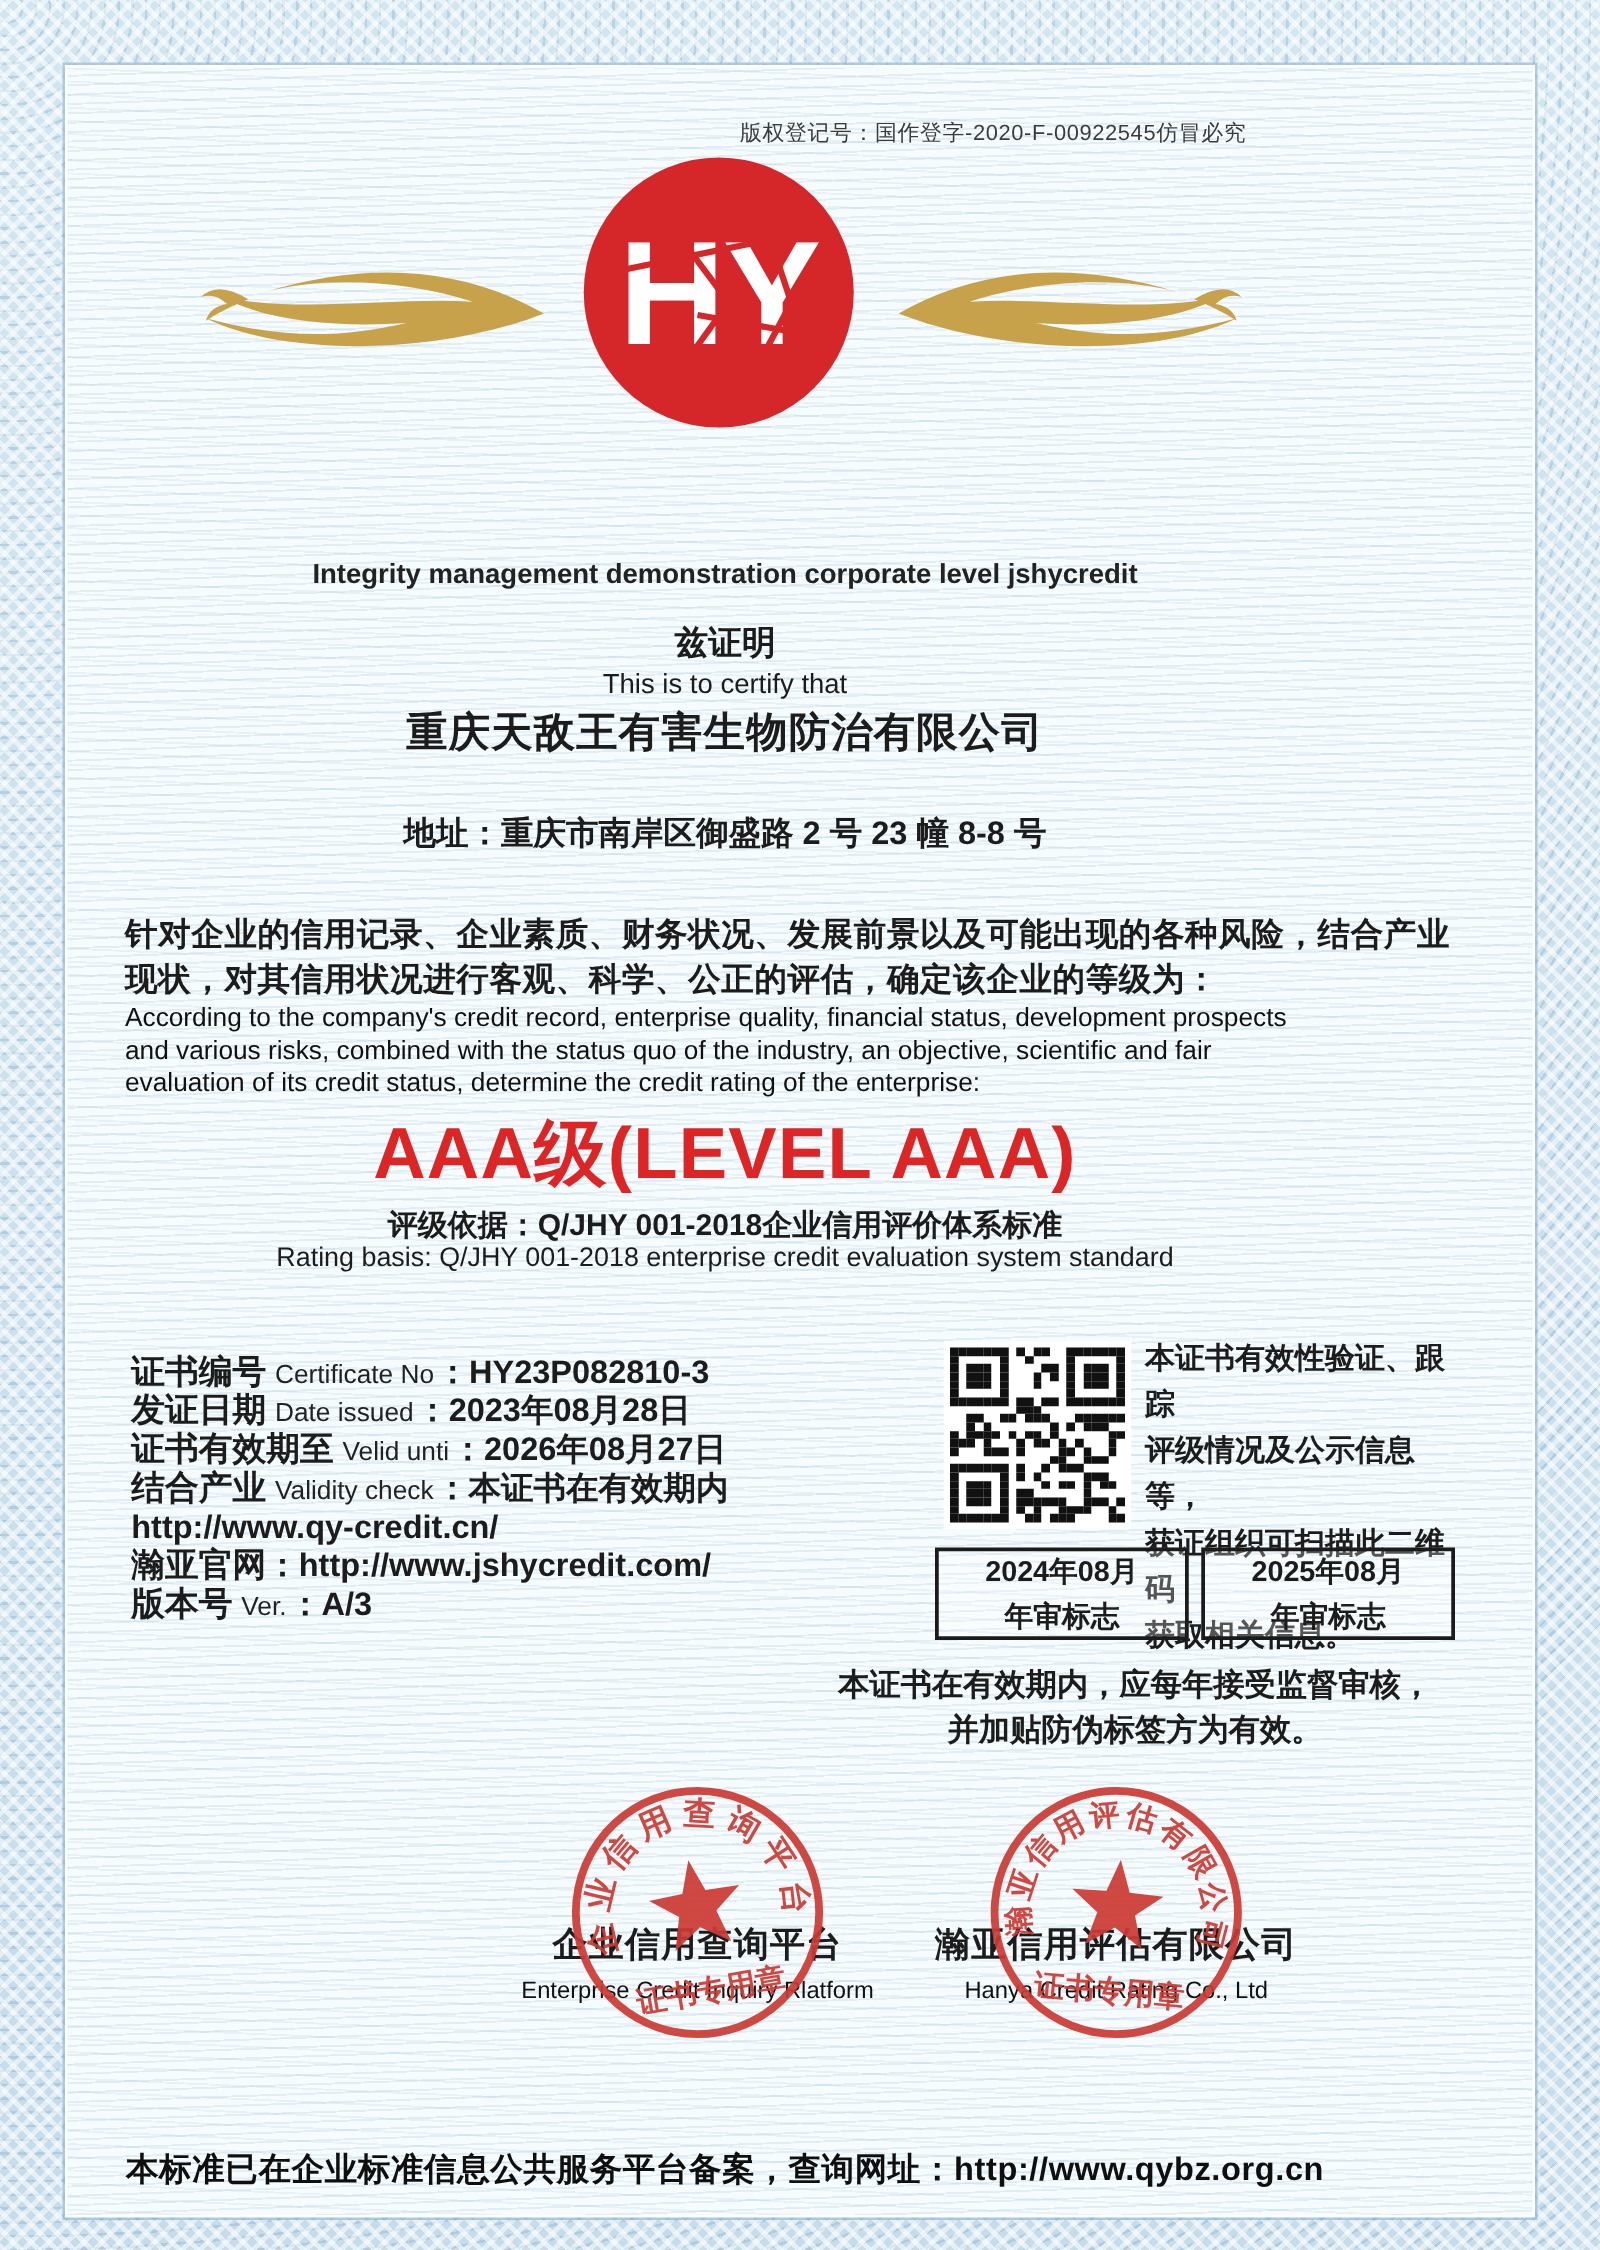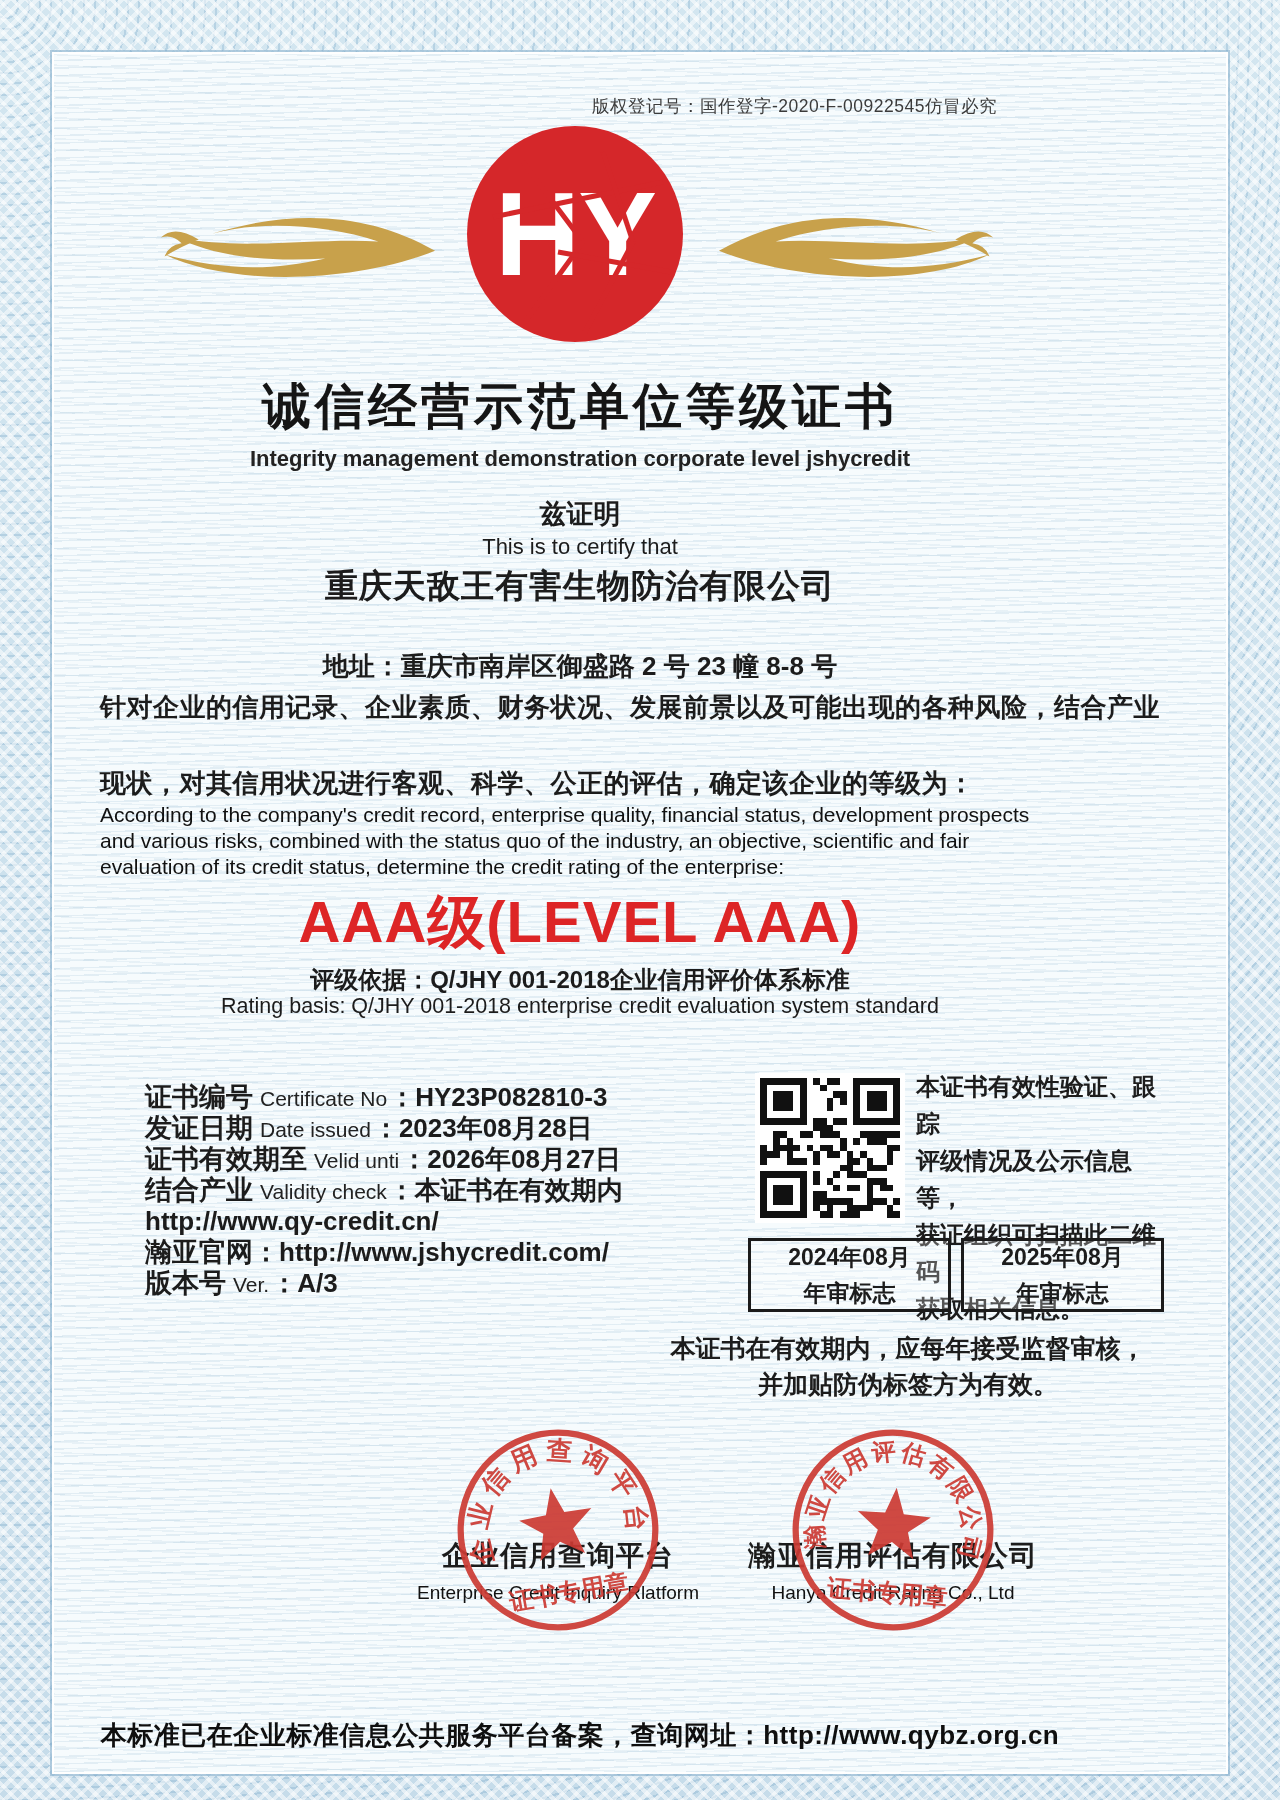--- a/index.html
+++ b/index.html
@@ -25,29 +25,29 @@
   .flourish{position:absolute;top:196px;width:302px;height:104px;}
   .flourish.l{left:146px;}
   .flourish.r{left:706px;transform:scaleX(-1);}
   .title{top:374px;font-size:49px;font-weight:600;letter-spacing:4px;color:#151515;}
   .title-en{top:446px;font-size:22px;font-weight:600;color:#222;}
   .certify-zh{top:496px;font-size:27px;font-weight:600;}
   .certify-en{top:534px;font-size:22px;text-align:center;}
   .company{top:564px;font-size:33px;font-weight:800;letter-spacing:1px;}
   .credit-code{top:616px;font-size:26px;font-weight:600;}
   .address{top:649px;font-size:26px;font-weight:600;}
-  .body-zh1{position:absolute;left:100px;top:690px;font-size:26px;font-weight:600;letter-spacing:.5px;}
+  .body-zh1{position:absolute;left:100px;top:730px;font-size:26px;font-weight:600;letter-spacing:.5px;}
   .body-zh2{position:absolute;left:100px;top:766px;font-size:26px;font-weight:600;letter-spacing:.5px;}
   .body-en{position:absolute;left:100px;top:802px;width:965px;font-size:21px;line-height:26px;color:#111;}
   .level{top:884px;font-size:58px;font-weight:800;color:#dd2526;letter-spacing:1px;}
   .basis-zh{top:964px;font-size:24px;font-weight:600;}
   .basis-en{top:994px;font-size:21.5px;}
   .details{position:absolute;left:105px;top:1082px;}
   .drow{height:31px;line-height:31px;white-space:nowrap;}
-  .dzh{font-size:27px;font-weight:700;margin-left:40px;}
+  .dzh{font-size:27px;font-weight:700;}
   .den{font-size:21px;font-weight:400;color:#222;}
   .den:not(:empty){margin:0 2px 0 7px;}
   .dval{font-size:26px;font-weight:600;}
   .qr{position:absolute;left:755px;top:1073px;width:150px;height:150px;background:#fff;
       padding:5px;box-sizing:border-box;display:grid;
       grid-template-rows:repeat(21,1fr);grid-template-columns:repeat(21,1fr);}
   .qr i{background:#111;}
   .qr-note{position:absolute;left:916px;top:1068px;width:262px;font-size:24px;font-weight:600;line-height:37px;}
   .audit-boxes{position:absolute;left:748px;top:1238px;display:flex;gap:10px;}
   .abox{width:203px;height:74px;border:3px solid #1b1b1b;box-sizing:border-box;
@@ -89,21 +89,20 @@
     <g stroke="#d5272a" stroke-width="5">
       <line x1="30" y1="95" x2="200" y2="60"></line>
       <line x1="60" y1="40" x2="120" y2="120"></line>
       <line x1="120" y1="120" x2="62" y2="200"></line>
       <line x1="140" y1="30" x2="170" y2="120"></line>
       <line x1="170" y1="120" x2="122" y2="210"></line>
       <line x1="95" y1="130" x2="208" y2="150"></line>
     </g>
   </svg>
 
-  <div class="cc title">诚信经营示范单位等级证书</div>
   <div class="cc title-en">Integrity management demonstration corporate level jshycredit</div>
   <div class="cc certify-zh">兹证明</div>
   <div class="cc certify-en">This is to certify that</div>
   <div class="cc company">重庆天敌王有害生物防治有限公司</div>
   <div class="cc address">地址：重庆市南岸区御盛路 2 号 23 幢 8-8 号</div>
 
   <div class="body-zh1">针对企业的信用记录、企业素质、财务状况、发展前景以及可能出现的各种风险，结合产业</div>
   <div class="body-zh2">现状，对其信用状况进行客观、科学、公正的评估，确定该企业的等级为：</div>
   <div class="body-en">According to the company's credit record, enterprise quality, financial status, development prospects and various risks, combined with the status quo of the industry, an objective, scientific and fair evaluation of its credit status, determine the credit rating of the enterprise:</div>
 

